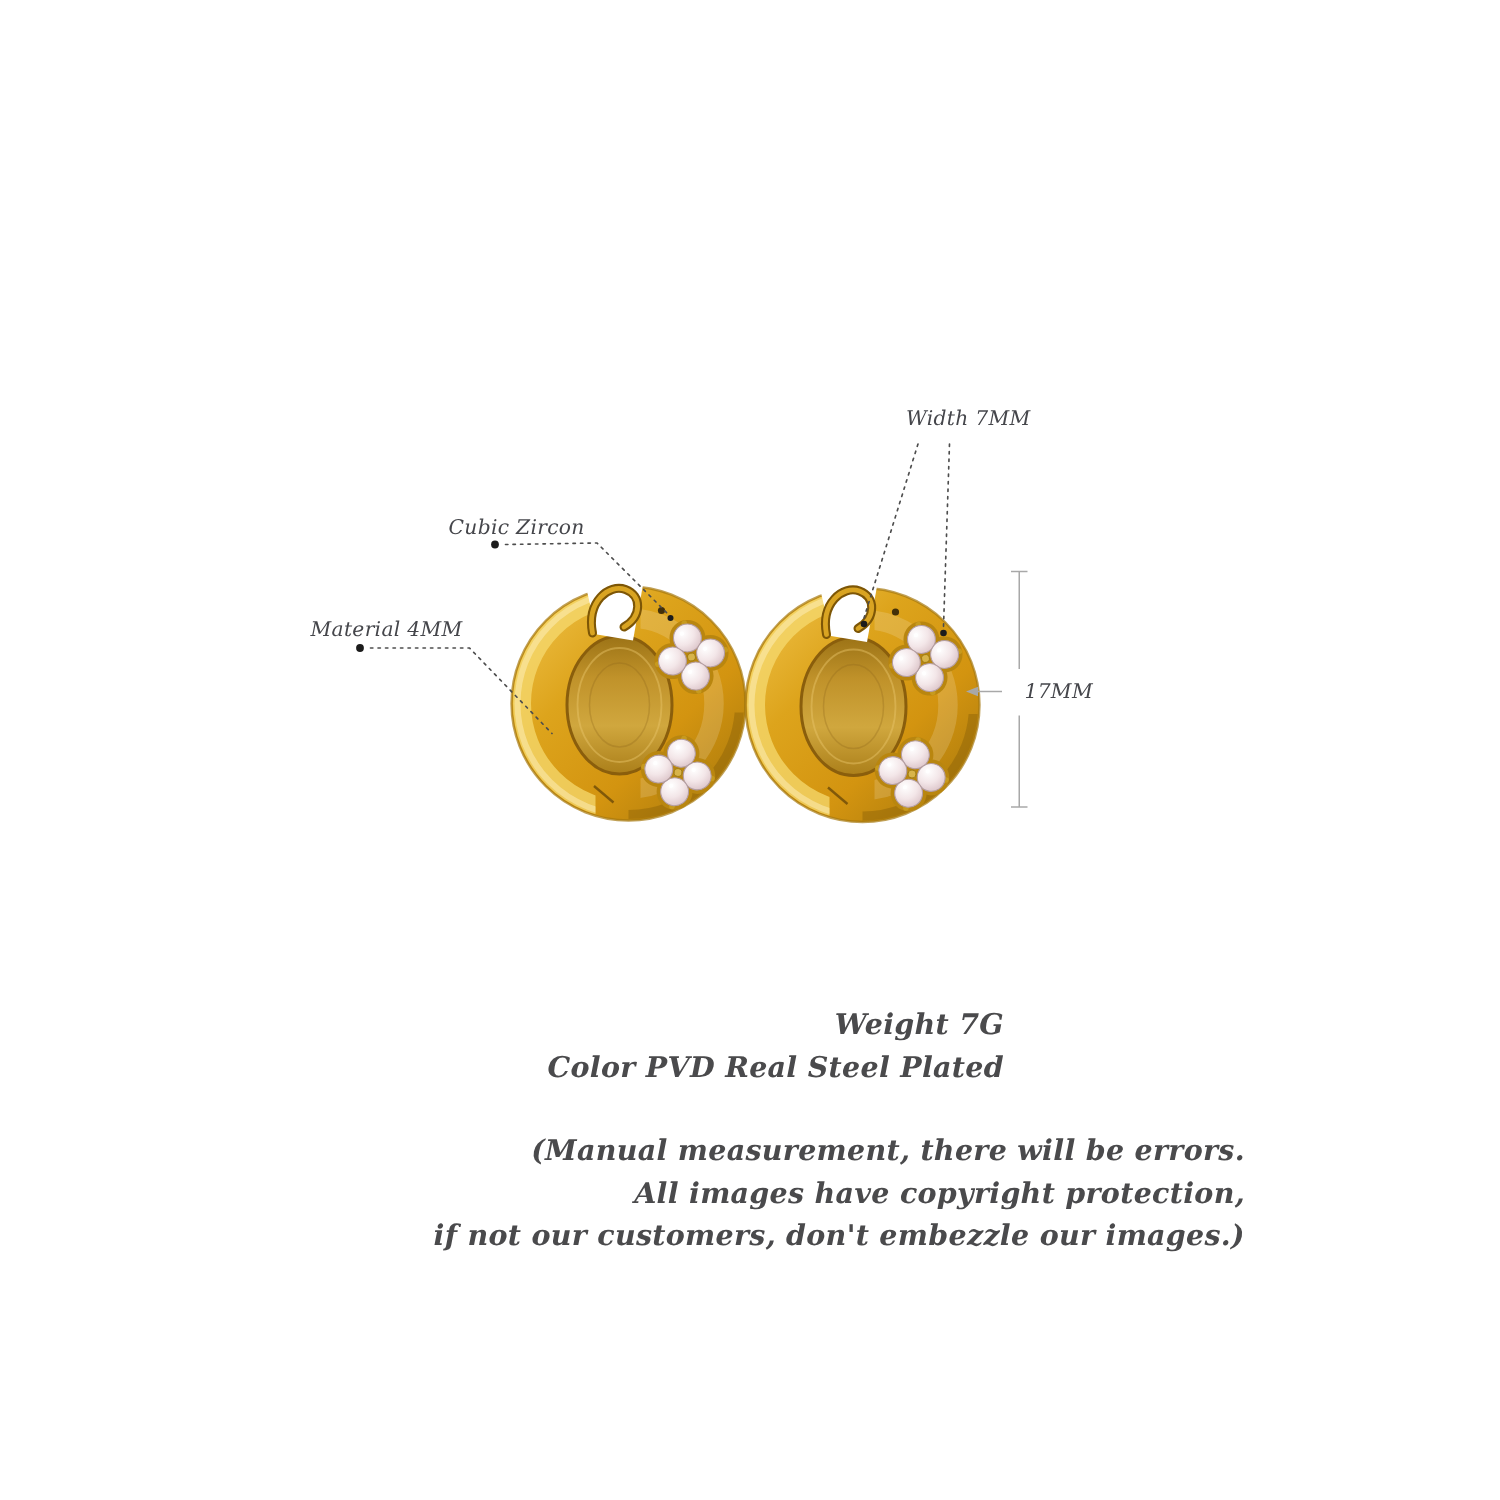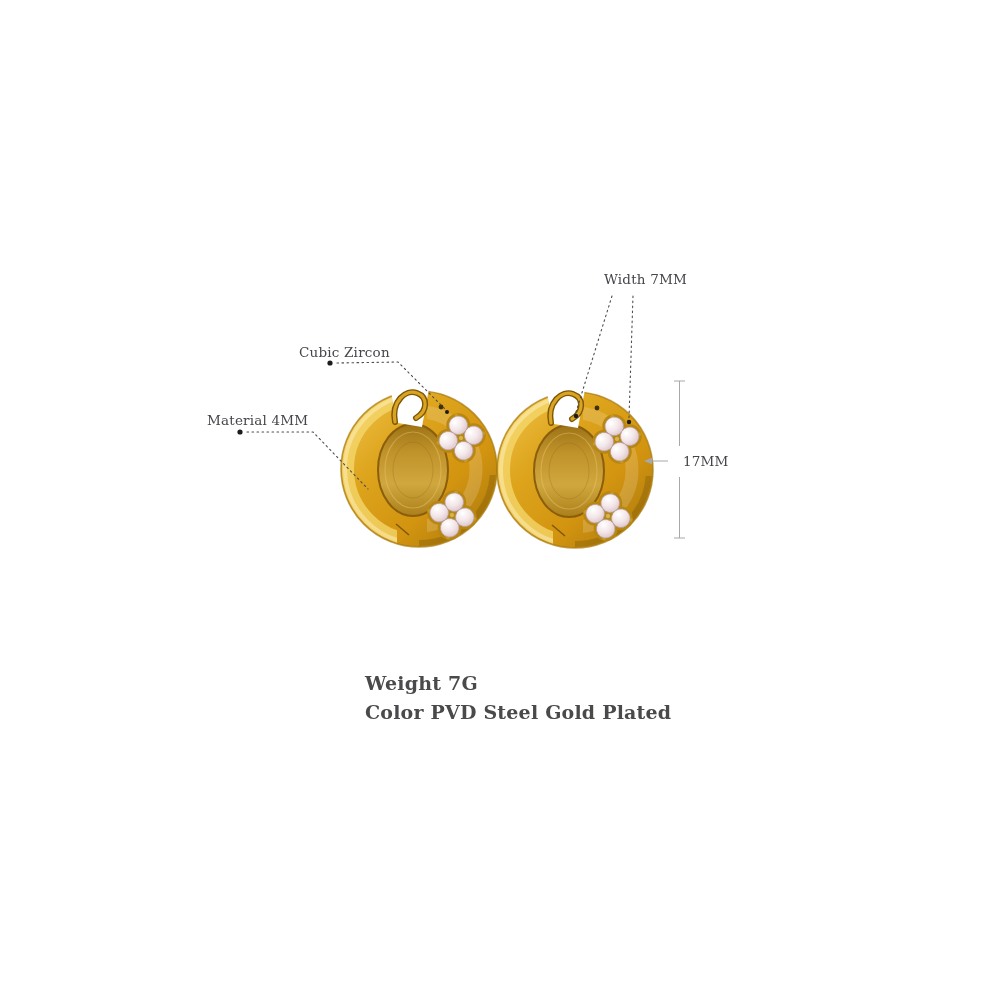--- a/index.html
+++ b/index.html
@@ -3,20 +3,21 @@
 <meta charset="utf-8">
 <style>
   html, body { margin: 0; padding: 0; }
   body { background: #ffffff; font-family: "DejaVu Serif", serif; }
   .stage {
     position: relative;
     width: 1000px;
     height: 1000px;
     background: #ffffff;
     overflow: hidden;
+    font-style: italic;
   }
   .artwork {
     position: absolute;
     left: 0; top: 0;
     width: 1000px; height: 1000px;
   }
   .callout-label {
     position: absolute;
     font-family: "DejaVu Serif", serif;
     font-size: 13.5px;
@@ -26,21 +27,21 @@
   }
   .spec-block {
     position: absolute;
     font-family: "DejaVu Serif", serif;
     font-weight: bold;
     font-size: 19px;
     line-height: 28.6px;
     color: #4a4a4c;
     letter-spacing: 0.2px;
   }
-  .spec-line { white-space: pre; }
+  .spec-line { white-space: pre; text-align: right; }
 </style>
 </head>
 <body>
 
 <div class="stage">
 
   <svg class="artwork" viewBox="0 0 1000 1000" aria-hidden="true">
     <defs>
       <linearGradient id="gBand" x1="0" y1="0" x2="1" y2="1">
         <stop offset="0" stop-color="#f2c64f"></stop>
@@ -149,17 +150,22 @@
     </g>
   </svg>
 
   <div class="callout-label" style="left:604px; top:271px;">Width 7MM</div>
   <div class="callout-label" style="left:299px; top:344px;text-align:center;">Cubic Zircon</div>
   <div class="callout-label" style="left:207px; top:412px;">Material 4MM</div>
   <div class="callout-label" style="left:667px; top:453px;margin-left:16px;">17MM</div>
 
   <div class="spec-block" style="left:365px; top:669px;">
     <div class="spec-line">Weight 7G</div>
-    <div class="spec-line">Color PVD Steel Gold Plated</div>
+    <div class="spec-line">Color PVD Real Steel Plated</div>
   </div>
 
+  <div class="spec-block" style="left:289px; top:753px;">
+    <div class="spec-line">(Manual measurement, there will be errors.</div>
+    <div class="spec-line"> All images have copyright protection,</div>
+    <div class="spec-line">if not our customers, don't embezzle our images.)</div>
+  </div>
 
 </div>
 
 </body></html>

